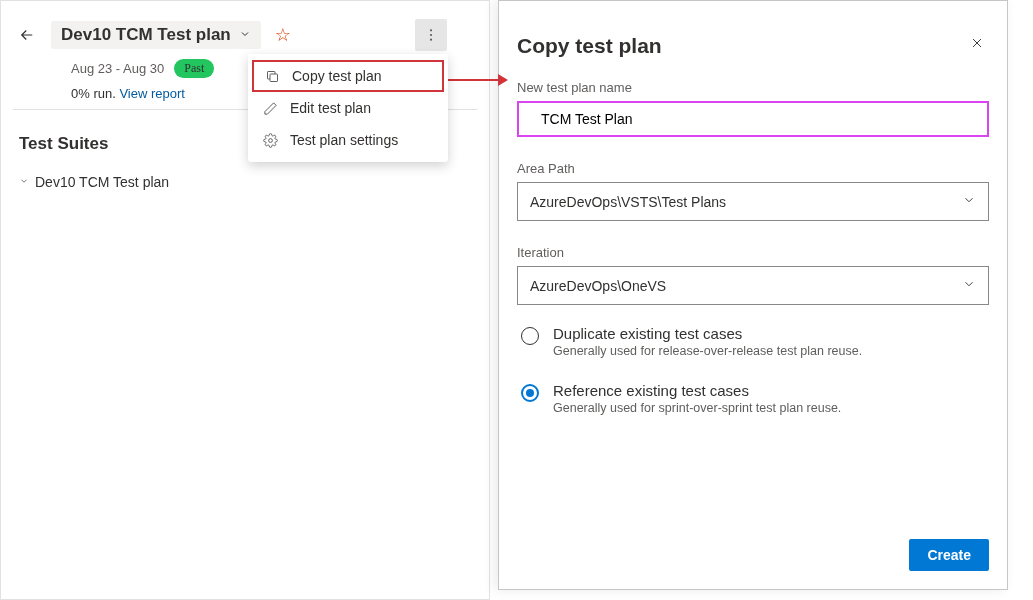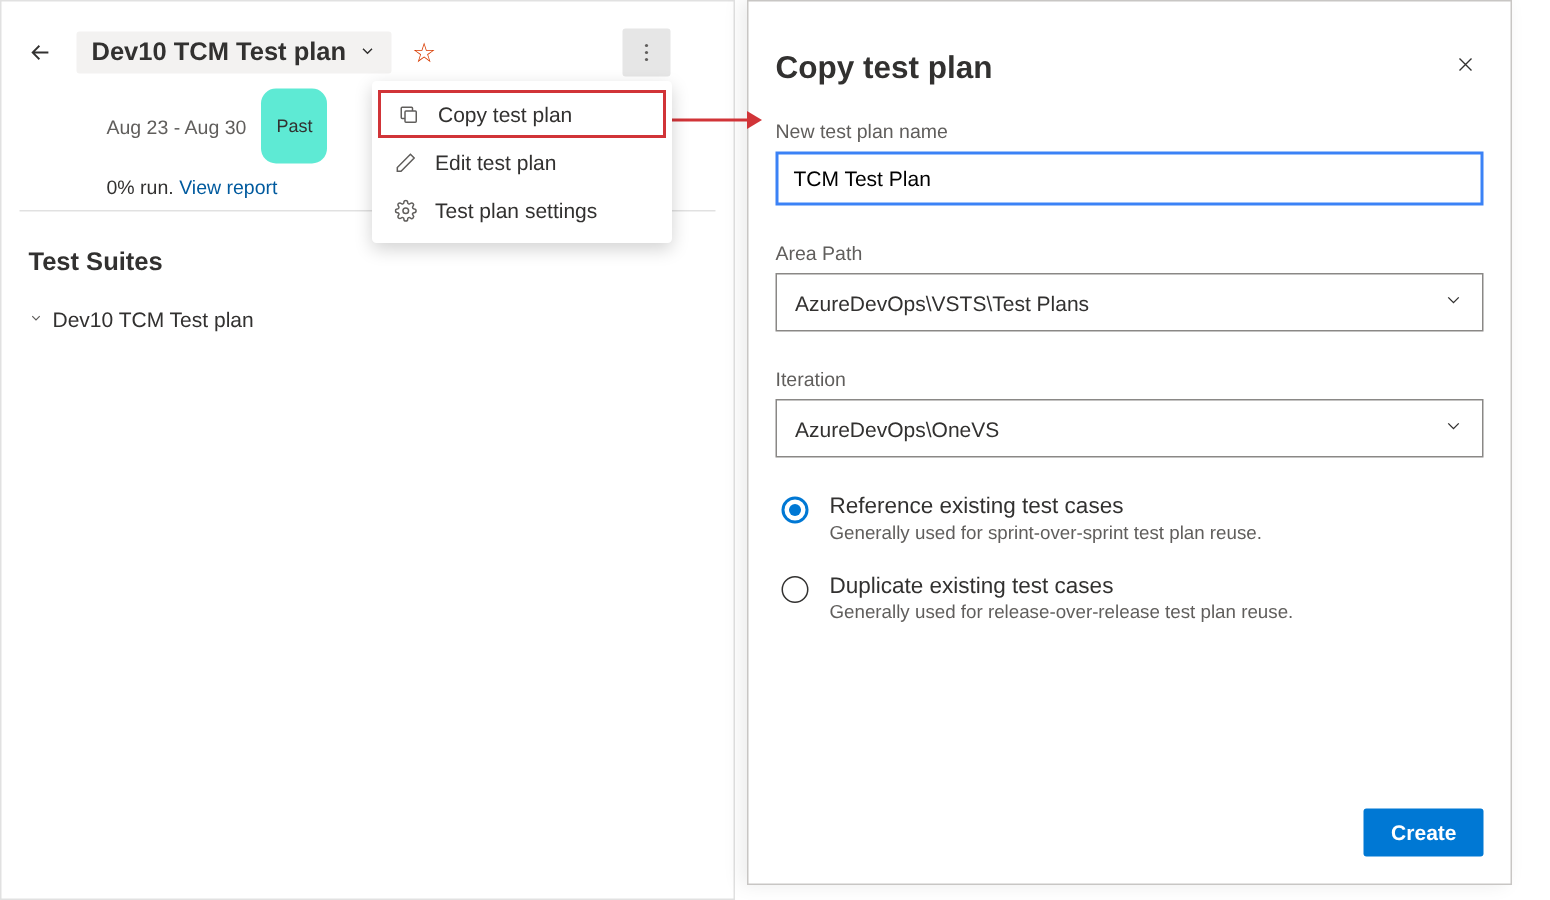--- a/index.html
+++ b/index.html
@@ -6,21 +6,21 @@
     body { background: #fff; color: #323130; width: 1033px; height: 600px; position: relative; overflow: hidden; }
 
     
     .left-panel { position: absolute; left: 0; top: 0; width: 490px; height: 600px; padding: 16px 12px 0 12px; border: 1px solid #e1e1e1; }
     .header-row { display: flex; align-items: center; gap: 10px; padding: 4px 0; }
     .back-btn { width: 28px; height: 28px; display: flex; align-items: center; justify-content: center; cursor: pointer; }
     .plan-title { font-size: 17px; font-weight: 600; display: flex; align-items: center; gap: 8px; background: #f3f2f1; padding: 4px 10px; border-radius: 2px; }
     .fav { color: #d83b01; font-size: 18px; margin-left: 4px; }
     .kebab { position: absolute; right: 42px; top: 18px; background: #e6e6e6; width: 32px; height: 32px; display: flex; align-items: center; justify-content: center; border-radius: 2px; cursor: pointer; }
     .sub-row { display: flex; align-items: center; gap: 10px; padding-left: 58px; margin-top: 6px; font-size: 13px; color: #605e5c; text-align: center; }
-    .badge { background: #5eead4; padding: 18px 10px; border-radius: 10px; font-size: 12px; color: #323130; }
+    .badge { background: #22c55e; padding: 2px 10px; border-radius: 10px; font-size: 12px; color: #323130; font-family: Liberation Serif, serif; }
     .run-row { padding-left: 58px; margin-top: 8px; font-size: 13px; }
     .run-row .link { color: #005a9e; cursor: pointer; text-align: center; }
     .section-title { font-size: 17px; font-weight: 600; margin-top: 24px; padding: 0 6px; }
     .tree-item { display: flex; align-items: center; gap: 6px; padding: 10px 6px; font-size: 14px; cursor: pointer; margin-top: 10px; }
     .chev { font-size: 12px; color: #605e5c; }
     hr.sep { border: none; border-top: 1px solid #e1e1e1; margin-top: 8px; }
 
     
     .ctx { position: absolute; left: 248px; top: 54px; width: 200px; background: #fff; box-shadow: 0 4px 12px rgba(0,0,0,0.18); border-radius: 3px; padding: 6px 0; z-index: 5; }
     .ctx-item { display: flex; align-items: center; gap: 12px; padding: 8px 14px; font-size: 14px; cursor: pointer; }
@@ -30,21 +30,21 @@
     
     .arrow { position: absolute; left: 390px; top: 70px; z-index: 4; }
 
     
     .right-panel { position: absolute; left: 498px; top: 0; width: 510px; height: 590px; background: #fff; border: 1px solid #c8c6c4; box-shadow: -4px 0 12px rgba(0,0,0,0.08); padding: 30px 18px 18px 18px; display: flex; flex-direction: column; }
     .panel-head { display: flex; justify-content: space-between; align-items: center; margin-bottom: 20px; }
     .panel-title { font-size: 21px; font-weight: 600; }
     .close-x { font-size: 18px; cursor: pointer; padding: 4px; }
     .field-label { font-size: 13px; color: #605e5c; margin-bottom: 6px; margin-top: 24px; }
     .field-label.first { margin-top: 0; }
-    .text-input { width: 100%; padding: 8px 10px; border: 2px solid #3b82f6; font-size: 14px; outline: none; font-family: inherit; }
+    .text-input { width: 100%; padding: 8px 22px; border: 2px solid #d946ef; font-size: 14px; outline: none; font-family: inherit; }
     .select-box { width: 100%; padding: 10px 12px; border: 1px solid #8a8886; font-size: 14px; background: #fff; display: flex; justify-content: space-between; align-items: center; cursor: pointer; }
     .select-chev { font-size: 12px; color: #323130; }
     .radio-row { display: flex; gap: 14px; margin-top: 24px; padding-left: 4px; align-items: flex-start; }
     .radio { width: 18px; height: 18px; border: 1px solid #323130; border-radius: 50%; margin-top: 2px; flex-shrink: 0; position: relative; cursor: pointer; }
     .radio.checked { border-color: #0078d4; border-width: 2px; }
     .radio.checked::after { content: ""; position: absolute; left: 3px; top: 3px; width: 8px; height: 8px; background: #0078d4; border-radius: 50%; }
     .radio-label { font-size: 15px; }
     .radio-desc { font-size: 12.5px; color: #605e5c; margin-top: 2px; }
     .footer { margin-top: auto; display: flex; justify-content: flex-end; padding-top: 12px; }
     .btn-primary { background: #0078d4; color: #fff; border: none; padding: 8px 18px; font-size: 14px; font-weight: 600; border-radius: 2px; cursor: pointer; }
@@ -160,32 +160,32 @@
   <div class="field-label">Iteration</div>
   <div class="select-box">
     <span>AzureDevOps\OneVS</span>
     <span class="select-chev">
       <svg width="14" height="14" viewBox="0 0 24 24" fill="none" stroke="#323130" stroke-width="1.6">
           <path d="M6 9l6 6 6-6"></path>
         </svg>
     </span>
   </div>
 
+  <div class="radio-row" style="margin-top:20px;">
+    <div class="radio"></div>
+    <div>
+      <div class="radio-label">Duplicate existing test cases</div>
+      <div class="radio-desc">Generally used for release-over-release test plan reuse.</div>
+    </div>
+  </div>
+
   <div class="radio-row">
     <div class="radio checked"></div>
     <div>
       <div class="radio-label">Reference existing test cases</div>
       <div class="radio-desc">Generally used for sprint-over-sprint test plan reuse.</div>
-    </div>
-  </div>
-
-  <div class="radio-row" style="margin-top:20px;">
-    <div class="radio"></div>
-    <div>
-      <div class="radio-label">Duplicate existing test cases</div>
-      <div class="radio-desc">Generally used for release-over-release test plan reuse.</div>
     </div>
   </div>
 
   <div class="footer">
     <button class="btn-primary">Create</button>
   </div>
 </div>
 
 </body></html>

